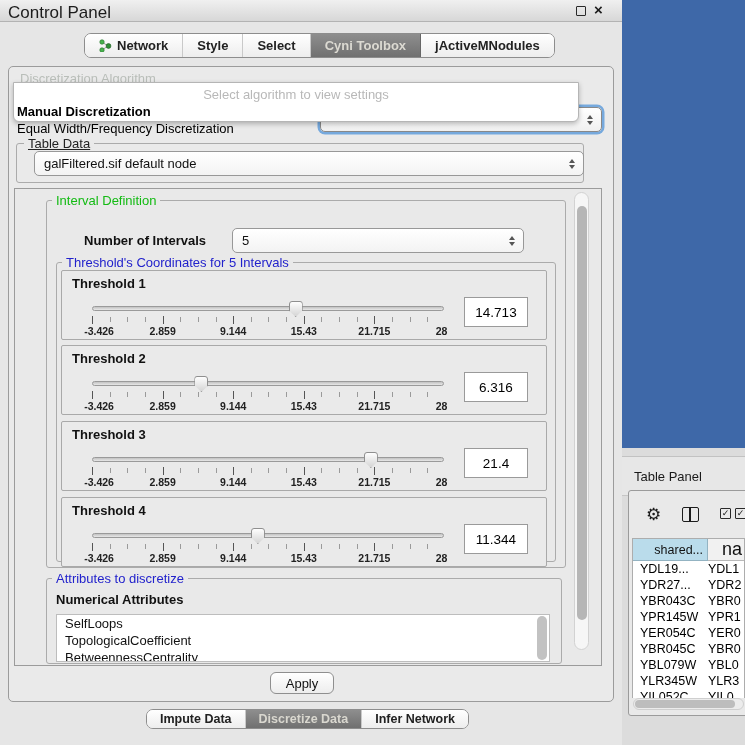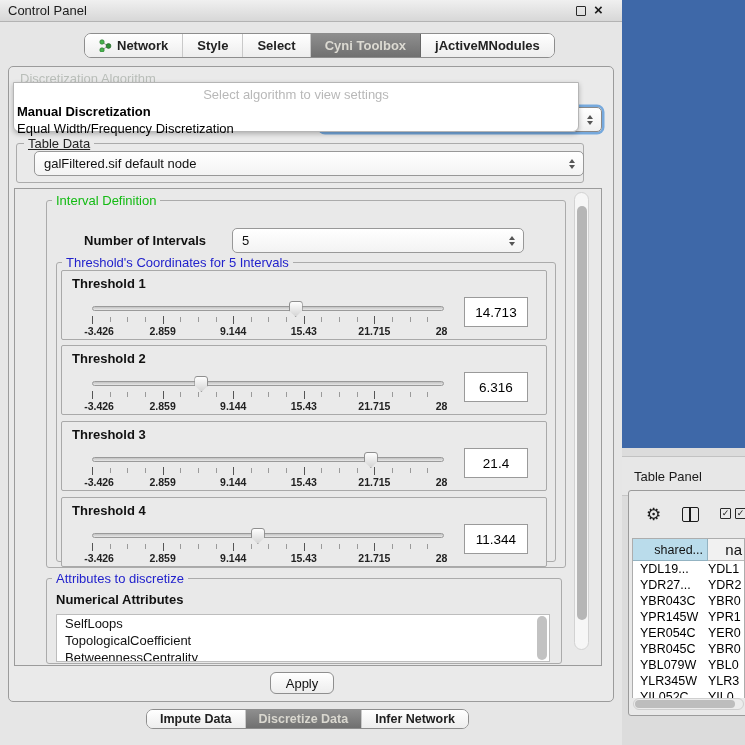--- a/index.html
+++ b/index.html
@@ -3,41 +3,41 @@
 <meta charset="utf-8">
 <style>
   * { margin:0; padding:0; box-sizing:border-box; }
   html,body { width:745px; height:745px; }
   body { font-family:"Liberation Sans", sans-serif; font-size:13px; color:#1a1a1a; background:#e6e6e6; }
   #app { position:relative; width:745px; height:745px; overflow:hidden; background:#e6e6e6; }
   .abs { position:absolute; }
 
   
   .titlebar { left:0; top:0; width:622px; height:22px; background:linear-gradient(#f0f0f0,#d7d7d7); border-bottom:1px solid #b3b3b3; }
-  .titlebar-text { left:8px; top:3px; font-size:13px; color:#1c1c1c; }
+  .titlebar-text { left:8px; top:3px; font-size:17px; color:#1c1c1c; }
   .win-restore { left:576px; top:6px; width:10px; height:10px; border:1.6px solid #2a2a2a; border-radius:1px; }
   .win-close { left:594px; top:1px; font-size:15px; font-weight:bold; color:#1a1a1a; }
 
   .tabstrip { left:84px; top:33px; height:25px; display:flex; border:1px solid #8d8d8d; border-radius:7px; overflow:hidden; background:#fff; }
   .tabseg { display:flex; align-items:center; justify-content:center; gap:5px; padding:0 14px; font-size:13px; font-weight:bold; color:#222; background:linear-gradient(#ffffff,#ededed); border-right:1px solid #c9c9c9; white-space:nowrap; }
   .tabseg:last-child { border-right:none; }
   .tabseg.sel { background:linear-gradient(#8e8e8e,#707070); color:#dcdad2; border-right:1px solid #666; }
 
   .outer-panel { left:8px; top:66px; width:606px; height:636px; background:#eaeaea; border:1px solid #9b9b9b; border-radius:5px; }
 
   .algo-title { left:20px; top:71px; font-size:13px; color:#b9beb9; z-index:1; }
 
   .combo { background:linear-gradient(#ffffff,#f3f3f3); border:1px solid #989898; border-radius:5px; display:flex; align-items:center; padding-left:9px; font-size:13px; color:#111;margin-left:8px; }
   .spinner { position:absolute; right:8px; top:50%; transform:translateY(-50%); display:flex; flex-direction:column; gap:2px; }
   .tri-up { width:0; height:0; border-left:3.5px solid transparent; border-right:3.5px solid transparent; border-bottom:4.5px solid #555; }
   .tri-down { width:0; height:0; border-left:3.5px solid transparent; border-right:3.5px solid transparent; border-top:4.5px solid #555; }
 
   .focused-combo { left:320px; top:107px; width:282px; height:25px; border-radius:5px; background:linear-gradient(#fff,#f0f0f0); border:1px solid #888; box-shadow:0 0 0 2.5px #76a9dd; z-index:5; }
 
-  .popup { left:13px; top:82px; width:566px; height:50px; background:#fff; border:1px solid #b5b5b5; border-radius:0 0 6px 6px; box-shadow:0 2px 5px rgba(0,0,0,.25); z-index:20; }
+  .popup { left:13px; top:82px; width:566px; height:40px; background:#fff; border:1px solid #b5b5b5; border-radius:0 0 6px 6px; box-shadow:0 2px 5px rgba(0,0,0,.25); z-index:20; }
   .popup-placeholder { position:absolute; left:0; top:4px; width:100%; text-align:center; color:#b8b8b8; font-size:13px; }
   .popup-opt1 { position:absolute; left:3px; top:21px; font-weight:bold; font-size:13px; color:#000; }
   .popup-opt2 { position:absolute; left:3px; top:38px; font-size:13px; color:#000; }
 
   .tabledata-group { left:16px; top:143px; width:568px; height:40px; border:1px solid #ababab; border-radius:3px; }
   .tabledata-label { left:24px; top:136px; background:#eaeaea; padding:0 4px; font-size:13px; color:#222; z-index:2;text-decoration:underline; }
   .tabledata-combo { left:26px; top:151px; width:550px; height:25px; }
 
   .content-panel { left:14px; top:188px; width:588px; height:478px; background:#e9e9e9; border:1px solid #9b9b9b; }
   .vscroll-track { left:574px; top:192px; width:15px; height:458px; background:#f6f6f6; border:1px solid #d2d2d2; border-radius:8px; }
@@ -85,21 +85,21 @@
   .right-lower { left:622px; top:448px; width:123px; height:297px; background:#dcdcdc; }
   .tp-header { left:622px; top:456px; width:123px; height:40px; background:#e7e7e7; border-top:1px solid #c2c2c2; border-bottom:1px solid #c6c6c6; display:flex; align-items:center; padding-left:12px; font-size:13px; color:#1a1a1a; }
   .tp-panel { left:628px; top:490px; width:122px; height:226px; background:#e9e9e9; border:1px solid #9b9b9b; border-radius:3px; }
   .gear-icon { left:646px; top:504px; font-size:17px; color:#1c1c1c; }
   .col-icon { left:682px; top:507px; width:17px; height:15px; border:1.7px solid #1c1c1c; border-radius:2px; }
   .col-icon::after { content:""; position:absolute; left:6px; top:0; width:1.7px; height:100%; background:#1c1c1c; }
   .cb { position:absolute; top:508px; width:11px; height:11px; border:1.4px solid #2a2a2a; border-radius:1px; font-size:9px; line-height:9px; text-align:center; color:#111; }
   .tp-table { left:632px; top:538px; width:113px; height:160px; background:#fff; border:1px solid #adadad; border-bottom:none; overflow:hidden; }
   .tp-hrow { display:flex; height:22px; }
   .tp-h1 { width:75px; background:#badceb; border-right:1px solid #93b3c2; border-bottom:1px solid #93b3c2; display:flex; align-items:center; justify-content:flex-end; padding-right:4px; font-size:12.5px; color:#111; }
-  .tp-h2 { flex:1; background:#f1f1f1; border-bottom:1px solid #b9b9b9; display:flex; align-items:center; justify-content:flex-end; padding-right:2px; font-size:15px; color:#111; }
+  .tp-h2 { flex:1; background:#f1f1f1; border-bottom:1px solid #b9b9b9; display:flex; align-items:center; justify-content:flex-end; padding-right:2px; font-size:18px; color:#111; }
   .tp-row { display:flex; height:16px; align-items:center; font-size:12.5px; color:#000; }
   .tp-c1 { width:75px; padding-left:7px; white-space:nowrap; overflow:hidden; }
   .tp-c2 { flex:1; white-space:nowrap; overflow:hidden; }
   .tp-hscroll-track { left:633px; top:698px; width:111px; height:12px; background:#ececec; border:1px solid #cfcfcf; border-radius:6px; }
   .tp-hscroll-thumb { left:635px; top:700px; width:100px; height:8px; background:#bdbdbd; border-radius:4px; }
 </style>
 </head>
 <body>
 
 <div id="app">

